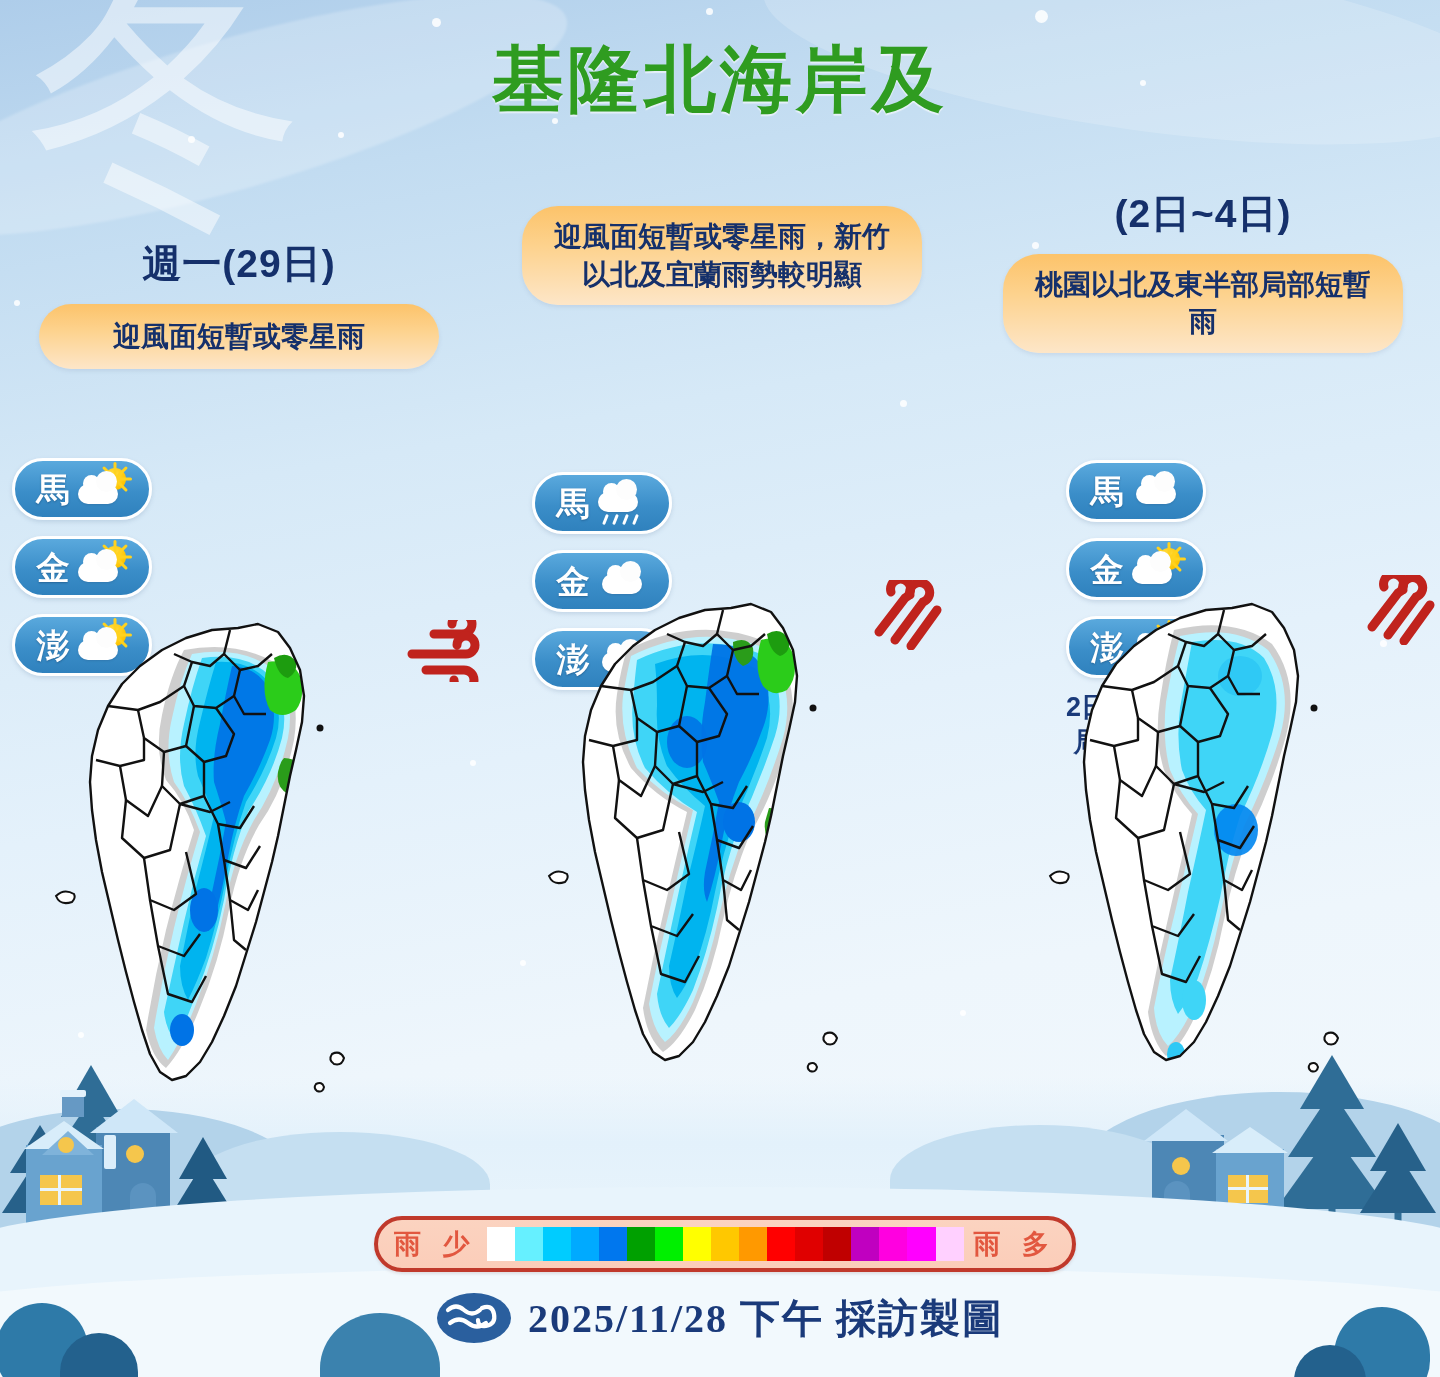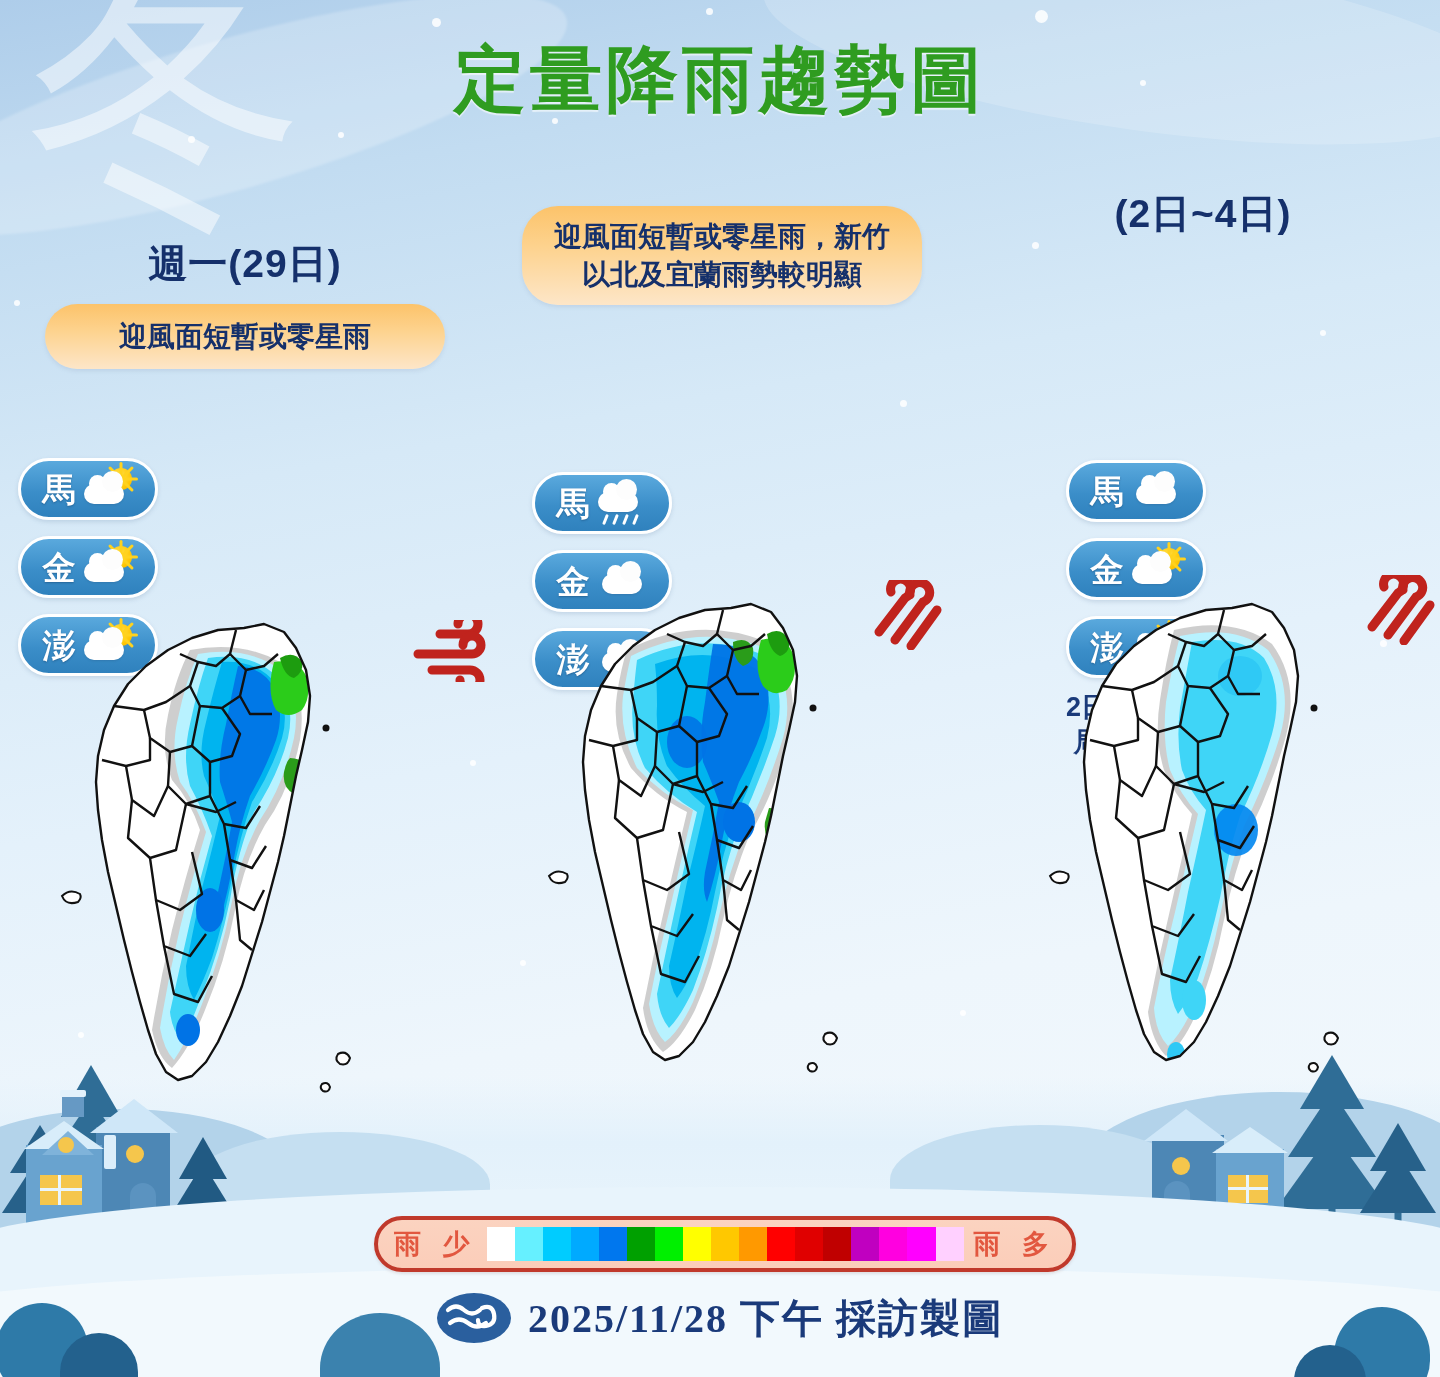--- a/index.html
+++ b/index.html
@@ -63,21 +63,21 @@
   .main-title {
     position: absolute; left: 0; right: 0; top: 32px; text-align: center;
     font-size: 72px; font-weight: bold; letter-spacing: 4px;
     color: #2f9c20; -webkit-text-stroke: 0px;
     text-shadow: 0 2px 1px rgba(255,255,255,.6);
   }
 
   
   .columns { position: absolute; left: 0; top: 190px; width: 1440px; height: 1000px; }
   .col { position: absolute; top: 0; width: 470px; }
-  .col.c1 { left: 10px; }
+  .col.c1 { left: 4px; }
   .col.c2 { left: 487px; }
   .col.c3 { left: 968px; }
 
   .col-title {
     text-align: center; color: #15306b; font-weight: bold;
     font-size: 39px; line-height: 1.22; letter-spacing: 1px;
   }
   .col.c1 .col-title { padding-top: 50px; }
 
   .pill {
@@ -274,21 +274,21 @@
     <div class="snowfield2"></div>
 
     <div class="bush" style="left:-4px;  bottom:-18px; width:92px;  height:92px;"></div>
     <div class="bush" style="left:60px;  bottom:-34px; width:78px;  height:78px; background:#23618d;"></div>
     <div class="bush" style="right:10px; bottom:-26px; width:96px;  height:96px;"></div>
     <div class="bush" style="right:74px; bottom:-40px; width:72px;  height:72px; background:#23618d;"></div>
     <div class="bush" style="left:320px; bottom:-46px; width:120px; height:110px; background:#3b82ae;"></div>
   </div>
 </div>
 
-<div class="main-title">定量降雨趨勢圖</div>
+<div class="main-title">基隆北海岸及</div>
 
 <div class="columns">
 
   <div class="col c1">
     <div class="col-title">
       <div>週一(29日)</div>
     </div>
     <div class="pill">迎風面短暫或零星雨</div>
 
     <div class="badges">
@@ -528,20 +528,21 @@
         <path d="M282 474 q6 -3 8 3 q-1 6 -7 4 q-4 -3 -1 -7 z" fill="#fff" stroke="#111" stroke-width="2"></path>
         <path d="M40 284 q-10 -6 -18 2 q4 10 16 6 q4 -4 2 -8 z" fill="#fff" stroke="#111" stroke-width="2"></path>
       </svg>
     </div>
   </div>
 
   <div class="col c3">
     <div class="col-title">
       <div>(2日~4日)</div>
     </div>
+    <div class="pill">桃園以北及東半部局部短暫雨</div>
 
     <div class="badges">
       <div class="badge">
         <span class="bl">馬</span>
         <span class="wi">
           <span class="cloud" style="left:6px;bottom:8px;"></span>
         </span>
       </div>
       <div class="badge">
         <span class="bl">金</span>

